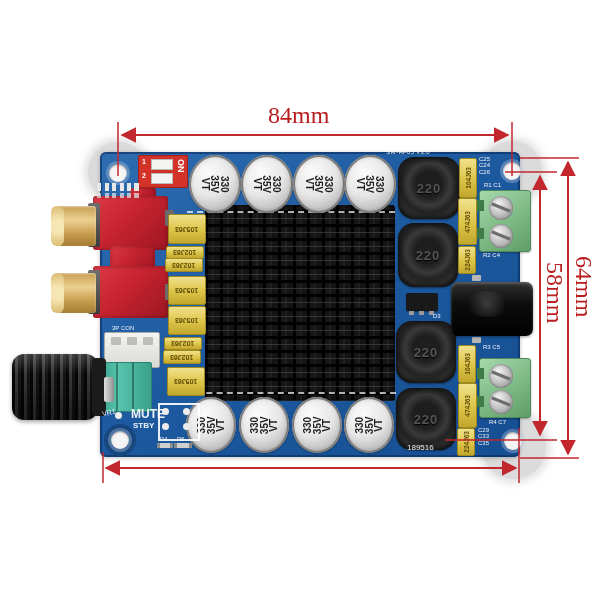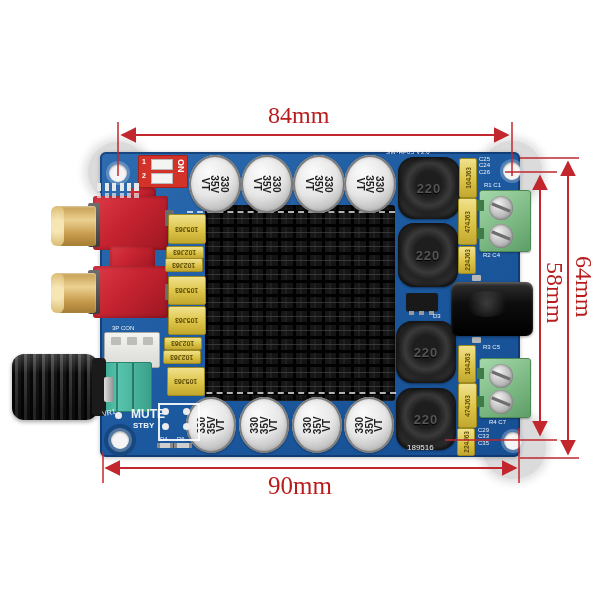--- a/index.html
+++ b/index.html
@@ -323,17 +323,16 @@
       <line x1="103" y1="452" x2="103" y2="483"></line>
       <line x1="519" y1="428" x2="519" y2="483"></line>
       <line x1="520" y1="158" x2="579" y2="158"></line>
       <line x1="505" y1="172" x2="557" y2="172"></line>
       <line x1="445" y1="440" x2="557" y2="440"></line>
       <line x1="520" y1="458" x2="579" y2="458"></line>
     </g>
   </svg>
 
   <div class="dim-label lbl-layer abs" style="left:268px;top:102px;width:76px;">84mm</div>
-  <div class="dim-label lbl-layer abs" style="left:268px;top:472px;width:84px;font-size:25px;">90mm</div>
   <div class="dim-label vert lbl-layer abs" style="left:541px;top:262px;">58mm</div>
   <div class="dim-label vert lbl-layer abs" style="left:570px;top:256px;">64mm</div>
 
 </div>
 
 </body></html>

